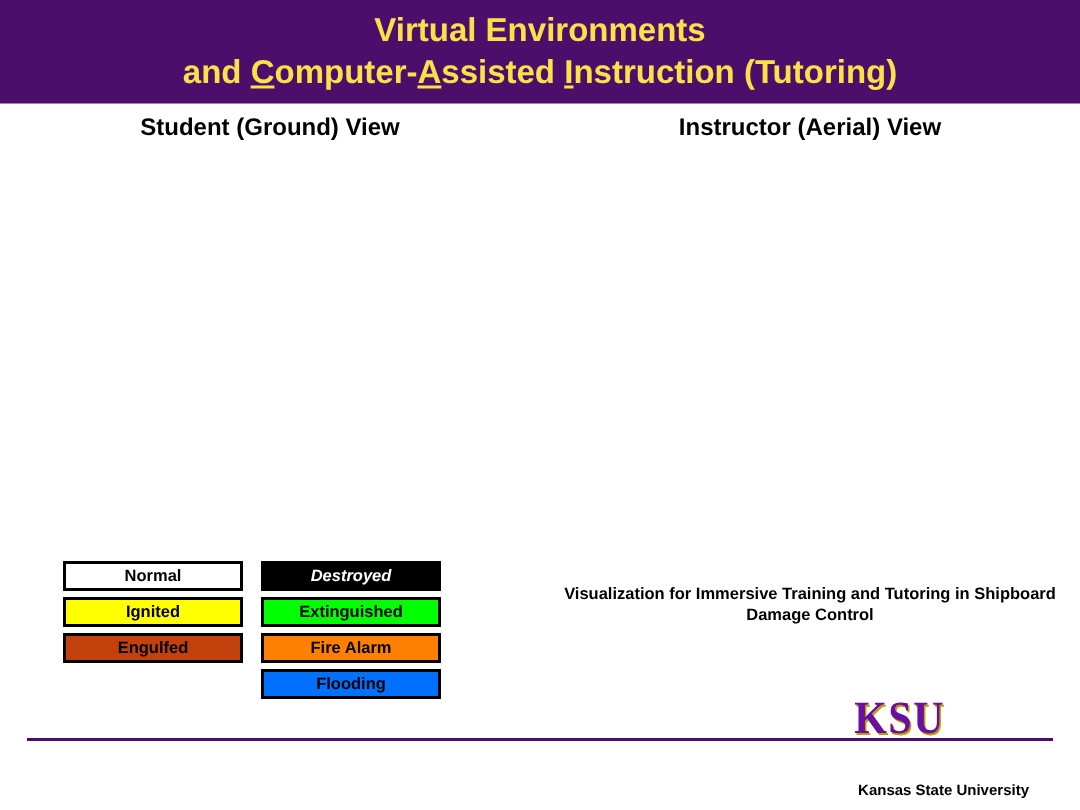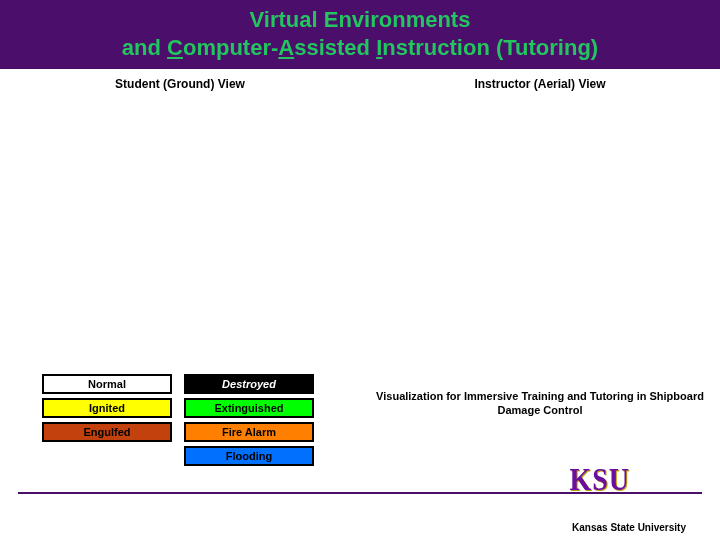--- a/index.html
+++ b/index.html
@@ -1,23 +1,23 @@
 <!DOCTYPE html>
 <html><head>
 <meta charset="utf-8">
 <style>
   * { margin: 0; padding: 0; box-sizing: border-box; }
   body { width: 720px; height: 540px; background: #ffffff; font-family: Arial, sans-serif; position: relative; overflow: hidden; }
-  .title-bar { background: #4b0e6b; color: #22c55e; padding: 6px 0 8px; text-align: center; font-weight: bold; font-size: 22px; line-height: 1.25; }
+  .title-bar { background: #4b0e6b; color: #fde047; padding: 6px 0 8px; text-align: center; font-weight: bold; font-size: 22px; line-height: 1.25; }
   .title-bar u { text-decoration: underline; }
   .subtitles { display: flex; justify-content: space-around; padding: 8px 0 0; }
-  .subtitle { font-weight: bold; font-size: 12px; text-align: center; flex: 1; }
+  .subtitle { font-weight: bold; font-size: 16px; text-align: center; flex: 1; }
   .legend { position: absolute; left: 30px; top: 370px; }
   .legend table { border-collapse: separate; border-spacing: 12px 4px; }
-  .legend td { border: 2px solid #000; font-size: 11px; font-weight: bold; text-align: center; padding: 2px 0; width: 130px; }
+  .legend td { border: 2px solid #000; font-size: 11px; font-weight: bold; text-align: center; padding: 2px 0; width: 120px; }
   .c-white { background: #ffffff; }
   .c-yellow { background: #ffff00; }
   .c-red { background: #c2410c; }
   .c-black { background: #000000; color: #ffffff; font-style: italic; }
   .c-green { background: #00ff00; }
   .c-orange { background: #ff8000; }
   .c-blue { background: #0070ff; }
   .summary { position: absolute; left: 370px; top: 390px; width: 340px; font-size: 11px; font-weight: bold; text-align: center; line-height: 1.25; }
   .footer { position: absolute; bottom: 6px; right: 34px; text-align: left; font-size: 10px; line-height: 1.2; font-weight: bold; }
   .divider { position: absolute; bottom: 46px; left: 18px; right: 18px; border-top: 2px solid #4b0e6b; }

